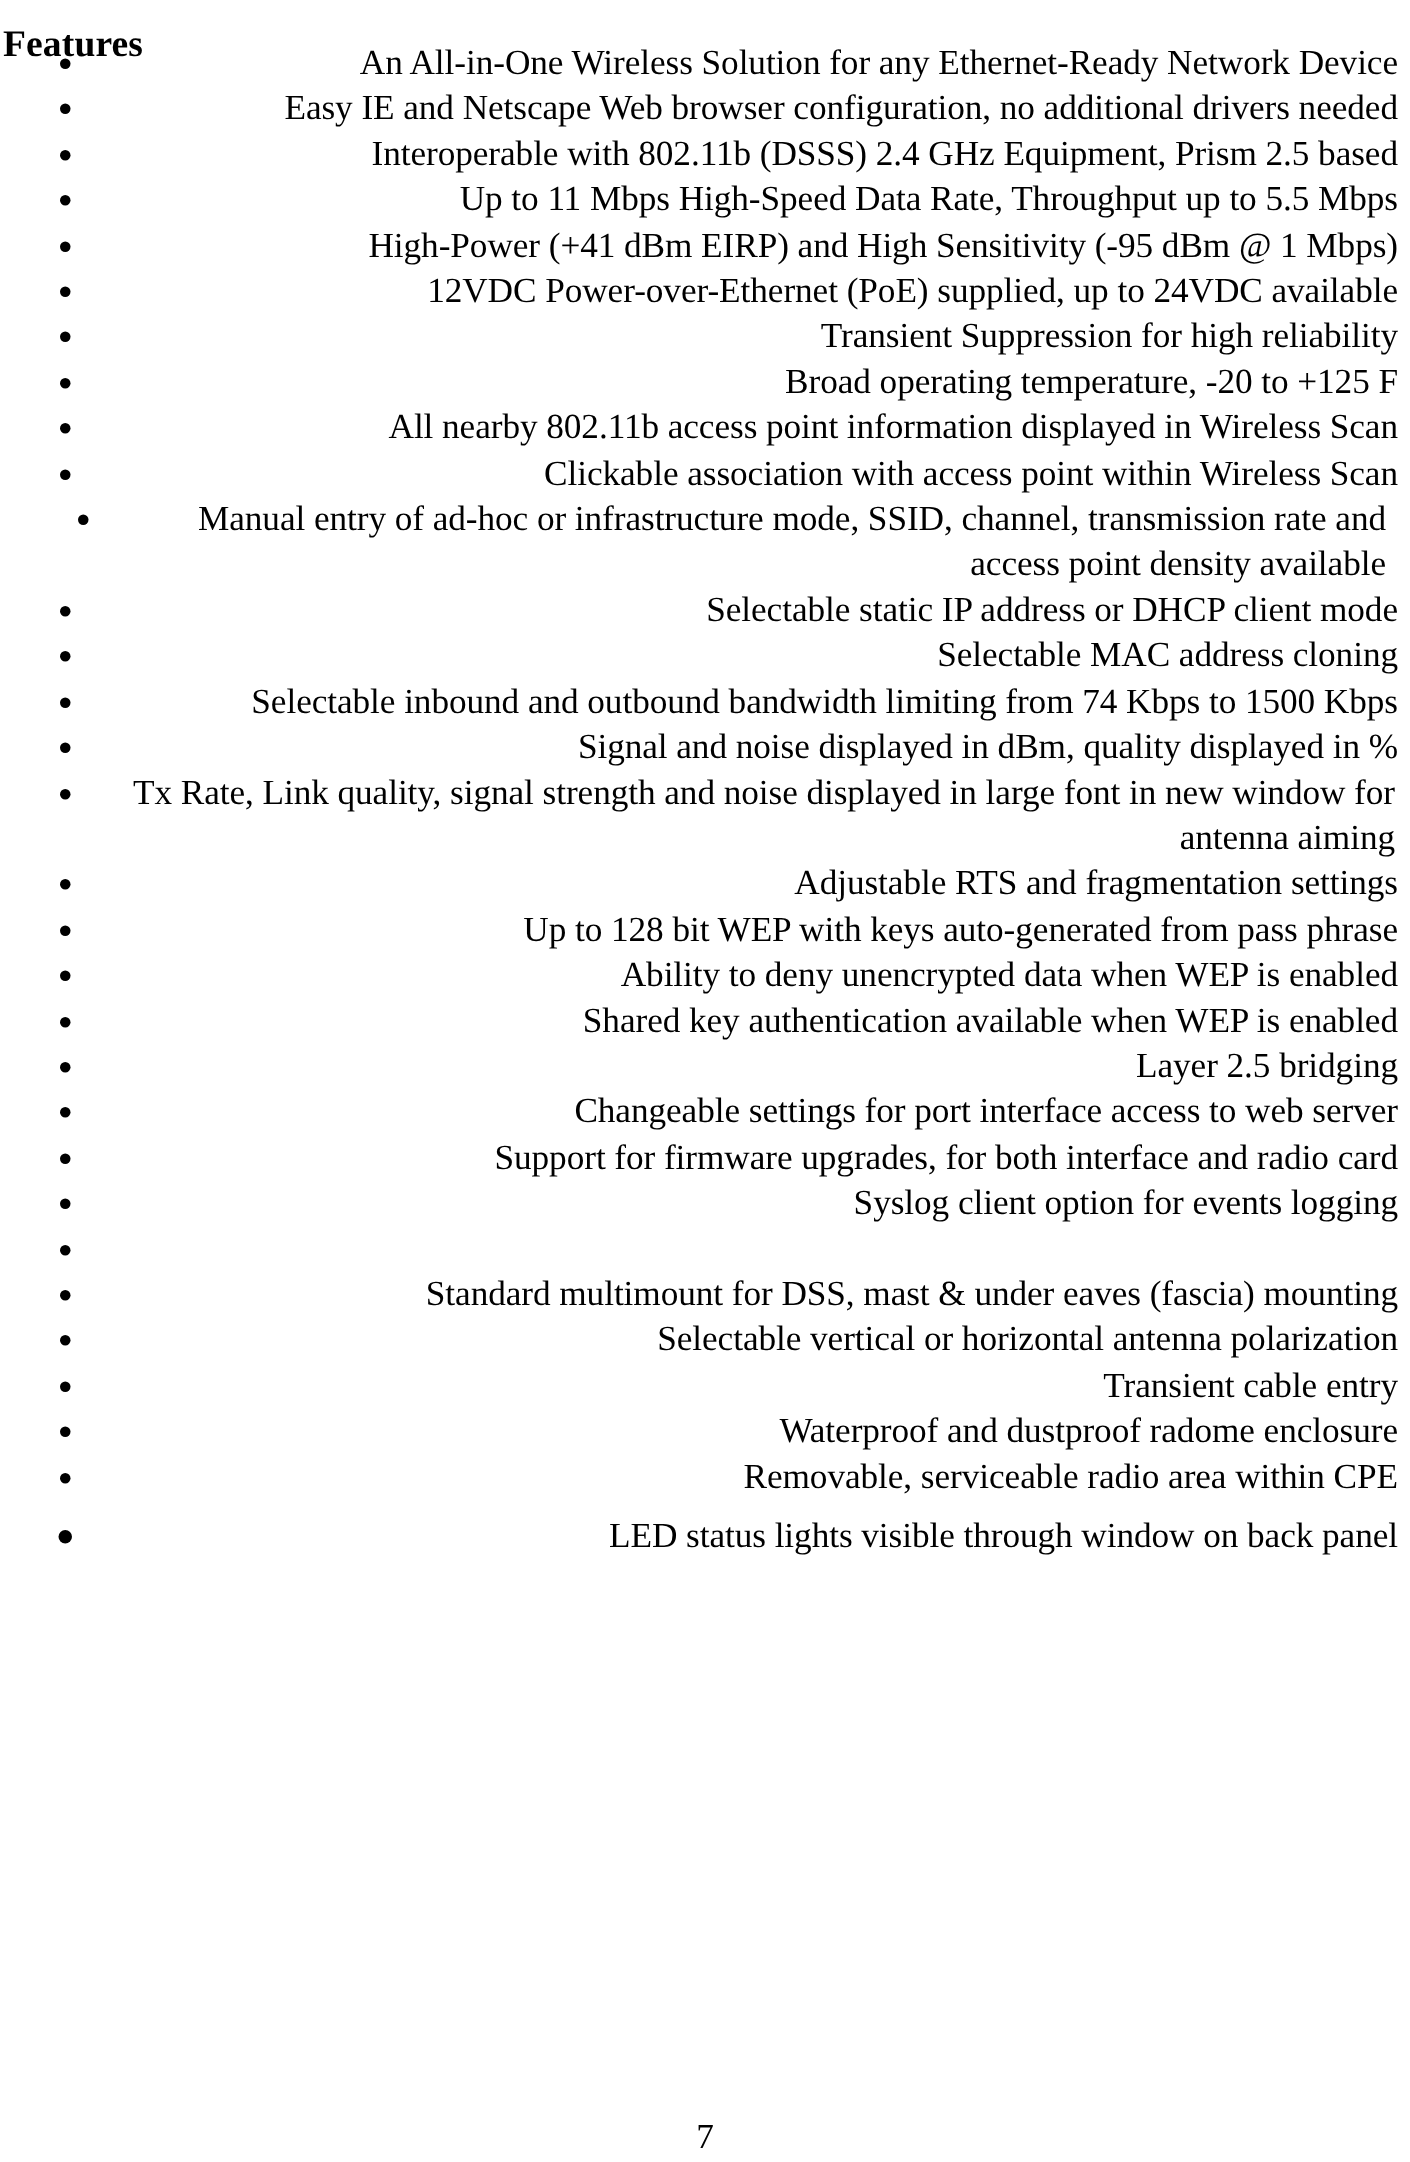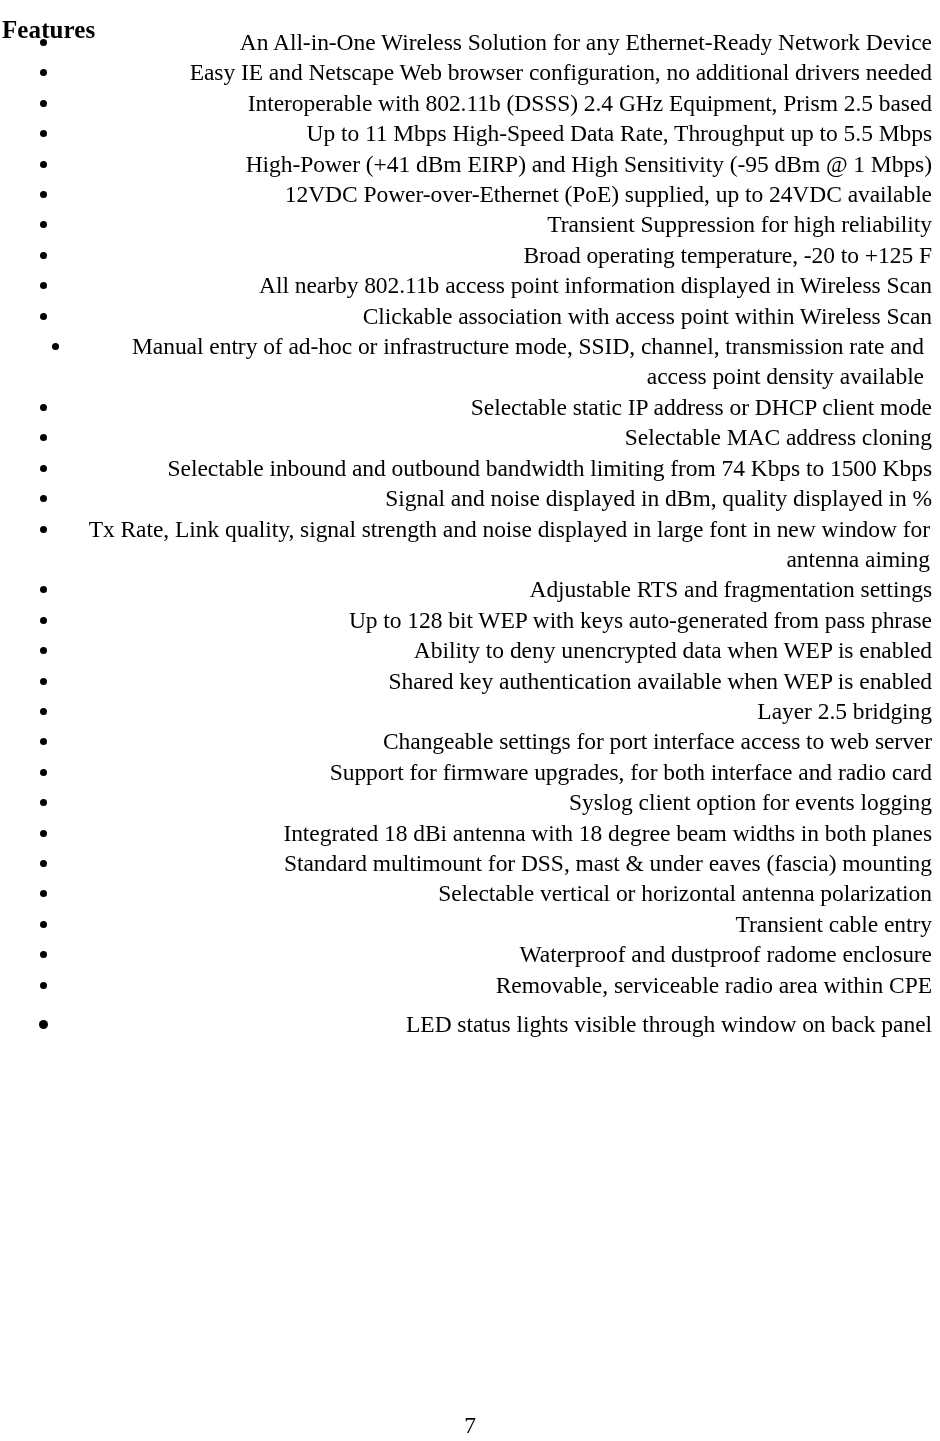--- a/index.html
+++ b/index.html
@@ -115,21 +115,21 @@
       <li class="feature-item"><span class="bullet"></span><span>Signal and noise displayed in dBm, quality displayed in %</span></li>
       <li class="feature-item wrap-b"><span class="bullet"></span><span>Tx Rate, Link quality, signal strength and noise displayed in large font in new window for antenna aiming</span></li>
       <li class="feature-item"><span class="bullet"></span><span>Adjustable RTS and fragmentation settings</span></li>
       <li class="feature-item"><span class="bullet"></span><span>Up to 128 bit WEP with keys auto-generated from pass phrase</span></li>
       <li class="feature-item"><span class="bullet"></span><span>Ability to deny unencrypted data when WEP is enabled</span></li>
       <li class="feature-item"><span class="bullet"></span><span>Shared key authentication available when WEP is enabled</span></li>
       <li class="feature-item"><span class="bullet"></span><span>Layer 2.5 bridging</span></li>
       <li class="feature-item"><span class="bullet"></span><span>Changeable settings for port interface access to web server</span></li>
       <li class="feature-item"><span class="bullet"></span><span>Support for firmware upgrades, for both interface and radio card</span></li>
       <li class="feature-item"><span class="bullet"></span><span>Syslog client option for events logging</span></li>
-      <li class="feature-item"><span class="bullet"></span><span>Integrated 18 dBi antenna with 18 degree beam widths in both planes</span></li>
+      <li class="feature-item"><span class="bullet"></span></li>
       <li class="feature-item"><span class="bullet"></span><span>Standard multimount for DSS, mast &amp; under eaves (fascia) mounting</span></li>
       <li class="feature-item"><span class="bullet"></span><span>Selectable vertical or horizontal antenna polarization</span></li>
       <li class="feature-item"><span class="bullet"></span><span>Transient cable entry</span></li>
       <li class="feature-item"><span class="bullet"></span><span>Waterproof and dustproof radome enclosure</span></li>
       <li class="feature-item"><span class="bullet"></span><span>Removable, serviceable radio area within CPE</span></li>
       <li class="feature-item spaced-top"><span class="bullet"></span><span>LED status lights visible through window on back panel</span></li>
     </ul>
 
   <div class="page-number">7</div>
 

